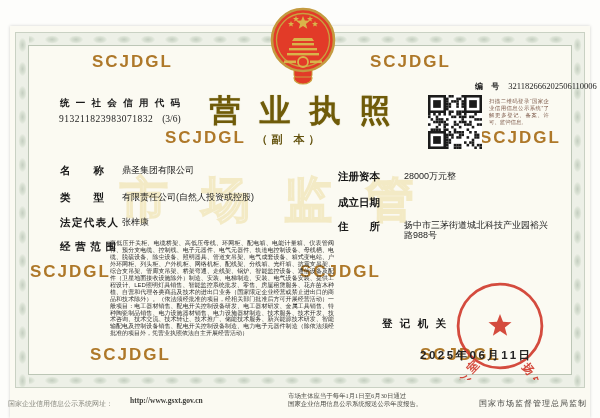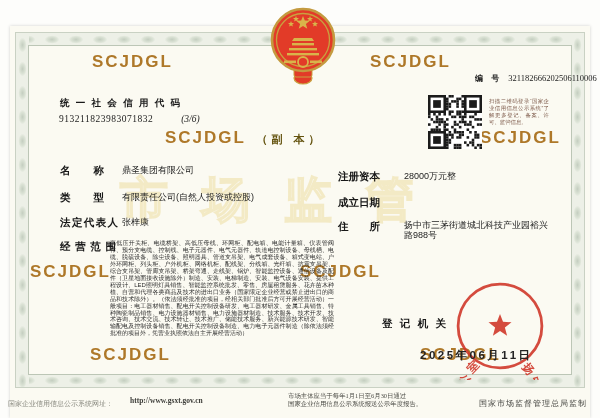--- a/index.html
+++ b/index.html
@@ -24,26 +24,26 @@
   .wm{position:absolute;color:#a16207;font-weight:bold;font-size:17px;letter-spacing:2px;opacity:.85;}
   .wm-big{position:absolute;left:120px;top:168px;font-size:48px;font-weight:bold;letter-spacing:34px;
           color:transparent;-webkit-text-stroke:1.5px rgba(236,221,160,.55);white-space:nowrap;}
   
   .content{position:absolute;inset:0;z-index:3;}
   .abs{position:absolute;}
   .spread{display:flex;justify-content:space-between;}
   .lbl{font-weight:bold;color:#181818;}
   .uscc-label{left:60px;top:97px;width:120px;font-size:9.5px;}
   .uscc-code{left:59px;top:114px;font-size:9.5px;color:#1c1c1c;font-family:"Liberation Serif",serif;letter-spacing:.5px;}
-  .uscc-page{margin-left:28px;letter-spacing:0;font-style:italic;}
+  .uscc-page{margin-left:9px;letter-spacing:0;}
   .title{left:170px;top:90px;width:260px;text-align:center;font-size:31px;font-weight:bold;
          color:#6f5b09;letter-spacing:19px;padding-left:19px;box-sizing:border-box;white-space:nowrap;
          text-shadow:0 0 1px rgba(111,91,9,.6);}
   .subtitle{left:210px;top:132px;width:160px;text-align:center;font-size:11px;font-weight:bold;color:#63520e;letter-spacing:4px;}
-  .serial{left:430px;top:73px;font-size:8px;color:#222;padding-left:45px;}
+  .serial{left:430px;top:81px;font-size:8px;color:#222;padding-left:45px;}
   .serial b{letter-spacing:3px;margin-right:6px;}
   .serial .num{font-family:"Liberation Serif",serif;font-size:8.5px;}
   .qr{left:428px;top:95px;width:54px;height:54px;}
   .qr-note{left:489px;top:98px;width:60px;font-size:5.4px;line-height:7px;color:#7c5848;text-align:justify;}
   .f-label-l{left:60px;font-size:10.5px;}
   .f-val{color:#222;font-size:9px;}
   .row-name{top:164px;} .row-type{top:191px;} .row-legal{top:216px;}
   .val-l{left:122px;}
   .scope-label{left:60px;top:240px;width:56px;font-size:10.5px;}
   .scope-text{left:110px;top:240px;width:224px;font-size:6px;line-height:6.95px;color:#2e2e2e;text-align:justify;}
@@ -113,20 +113,21 @@
         <span>会</span>
         <span>信</span>
         <span>用</span>
         <span>代</span>
         <span>码</span>
       </div>
     <div class="abs uscc-code">
       <span>913211823983071832</span><span class="uscc-page">(3/6)</span>
     </div>
 
+    <div class="abs title">营业执照</div>
     <div class="abs subtitle">（副 本）</div>
 
     <div class="abs serial">
       <b>编 号</b><span class="num">321182666202506110006</span>
     </div>
     <svg class="abs qr" id="qr" viewBox="0 0 54.6 54.6">
         <rect x="0.00" y="0.00" width="54.60" height="54.60" fill="#ffffff"></rect>
         <rect x="20.80" y="0.00" width="2.60" height="2.60" fill="#1b1b1b"></rect>
         <rect x="23.40" y="0.00" width="2.60" height="2.60" fill="#1b1b1b"></rect>
         <rect x="33.80" y="0.00" width="2.60" height="2.60" fill="#1b1b1b"></rect>

